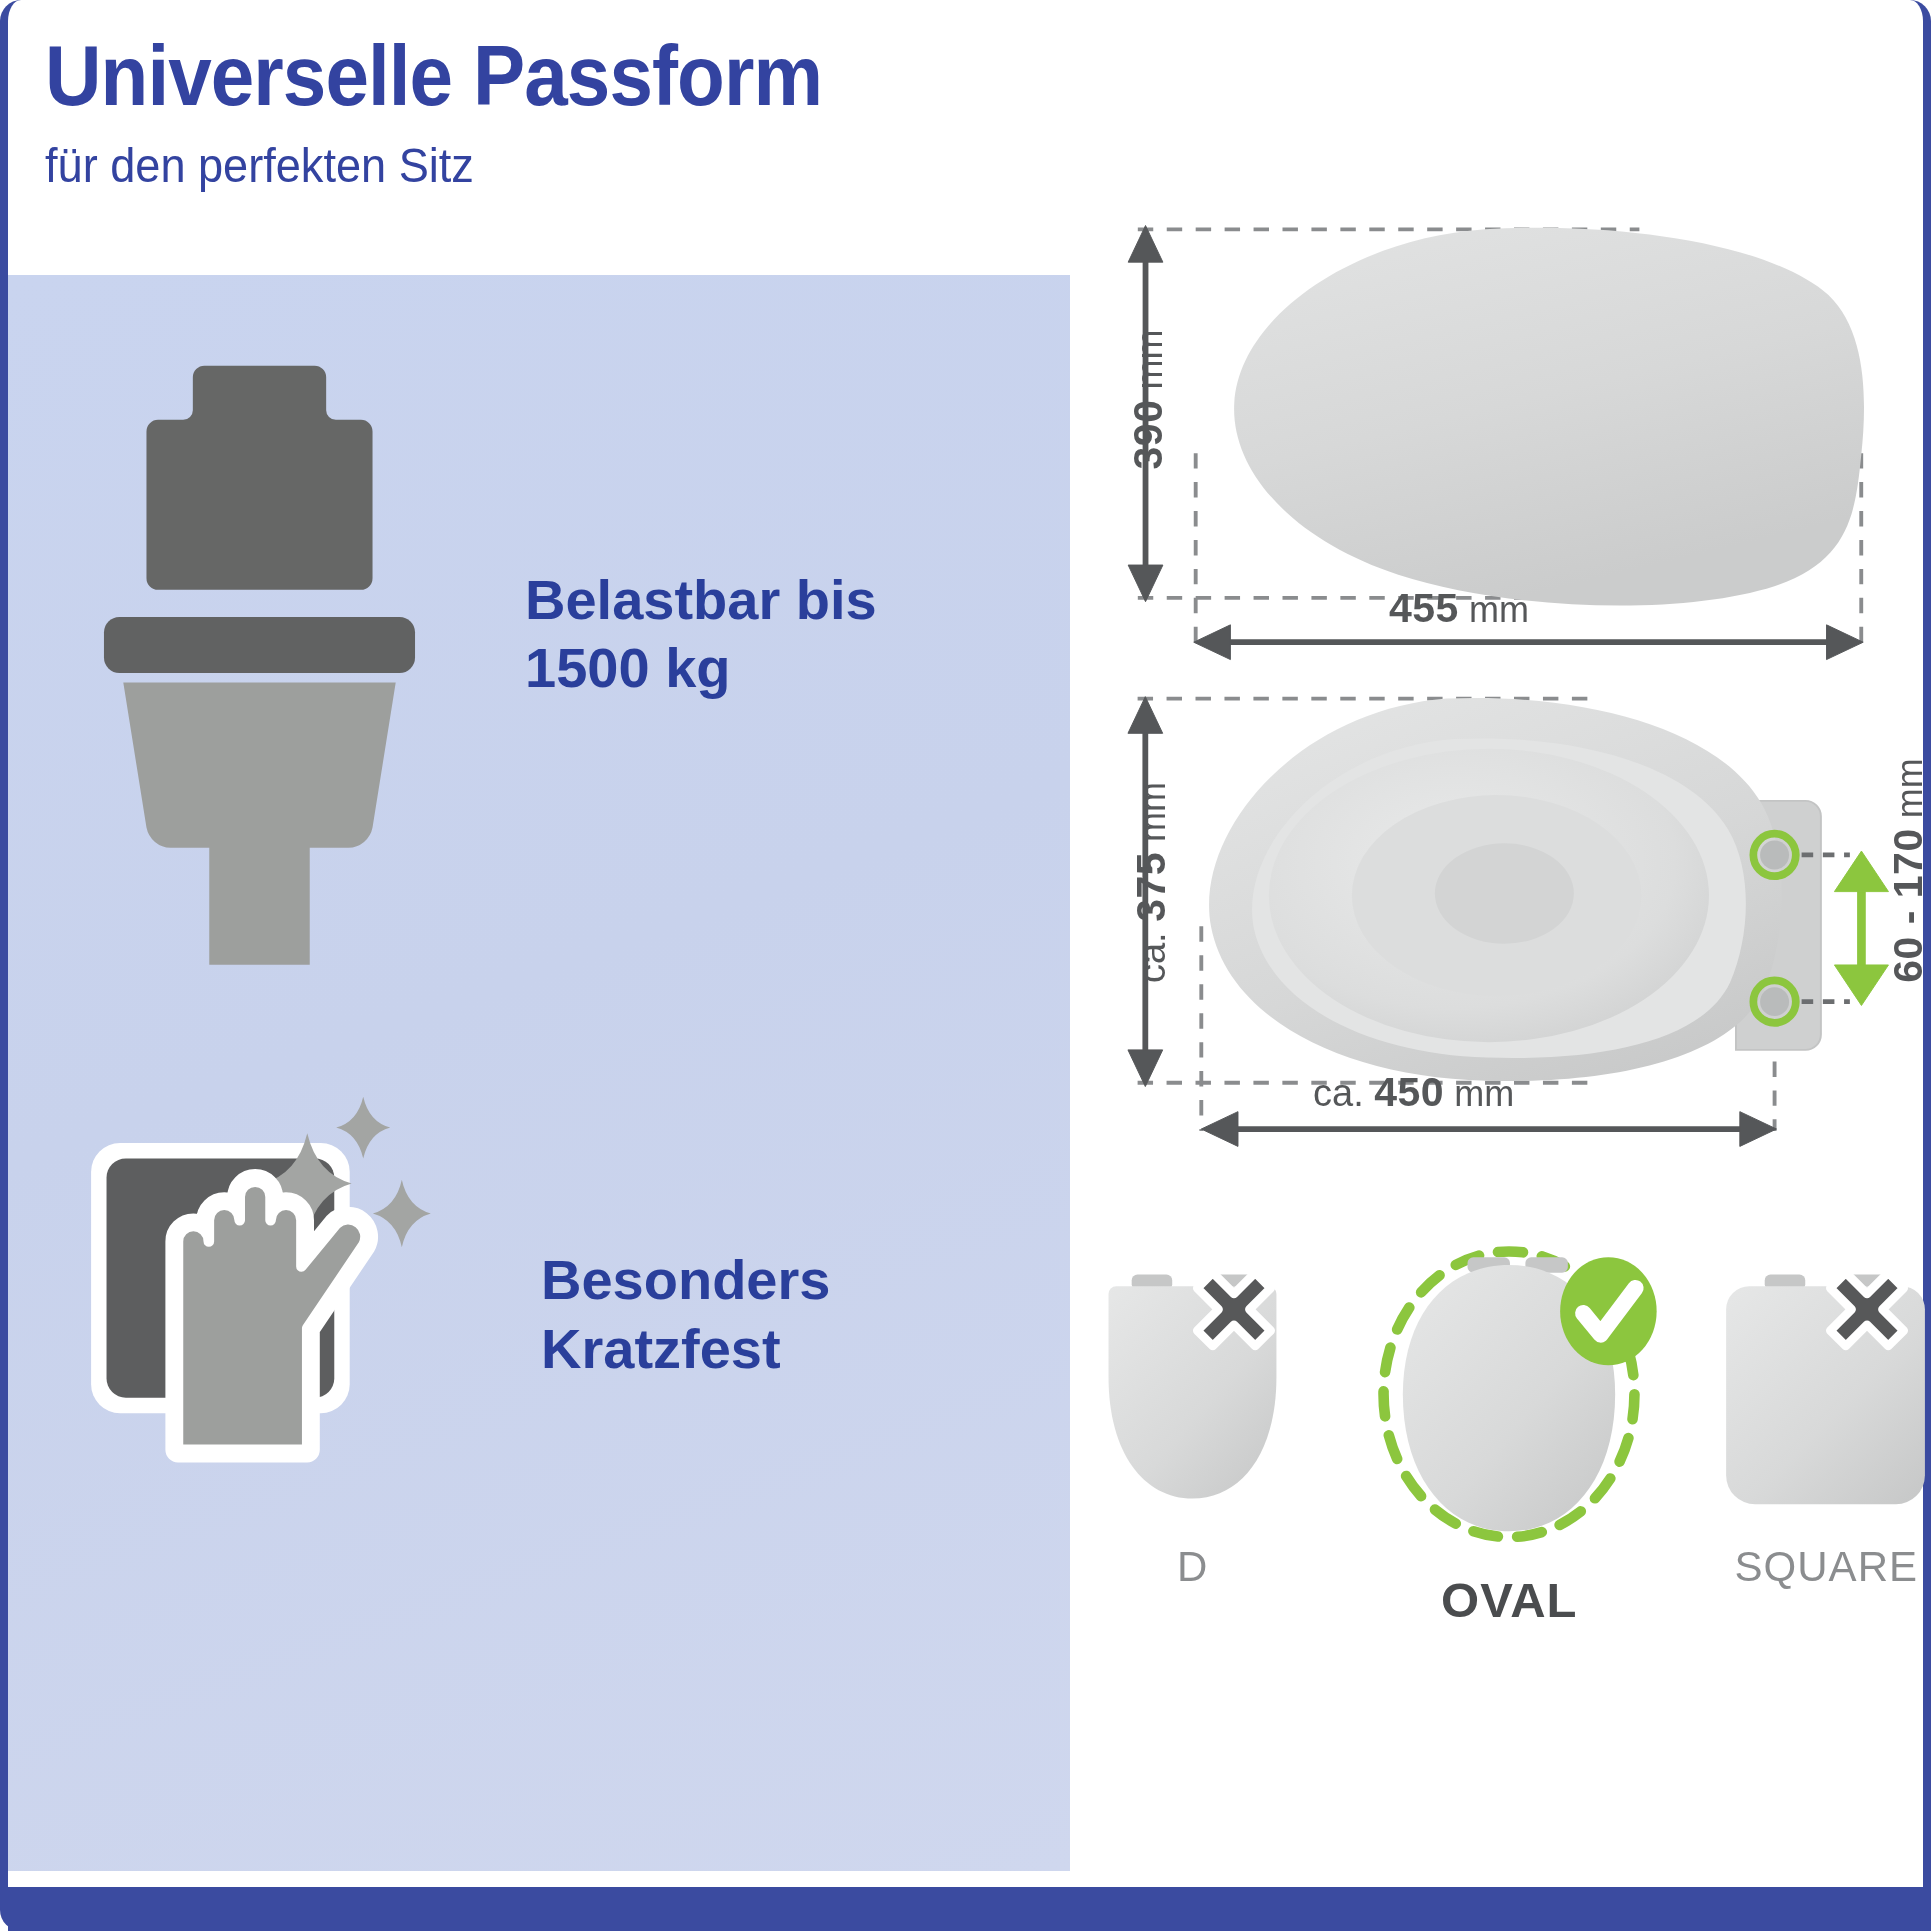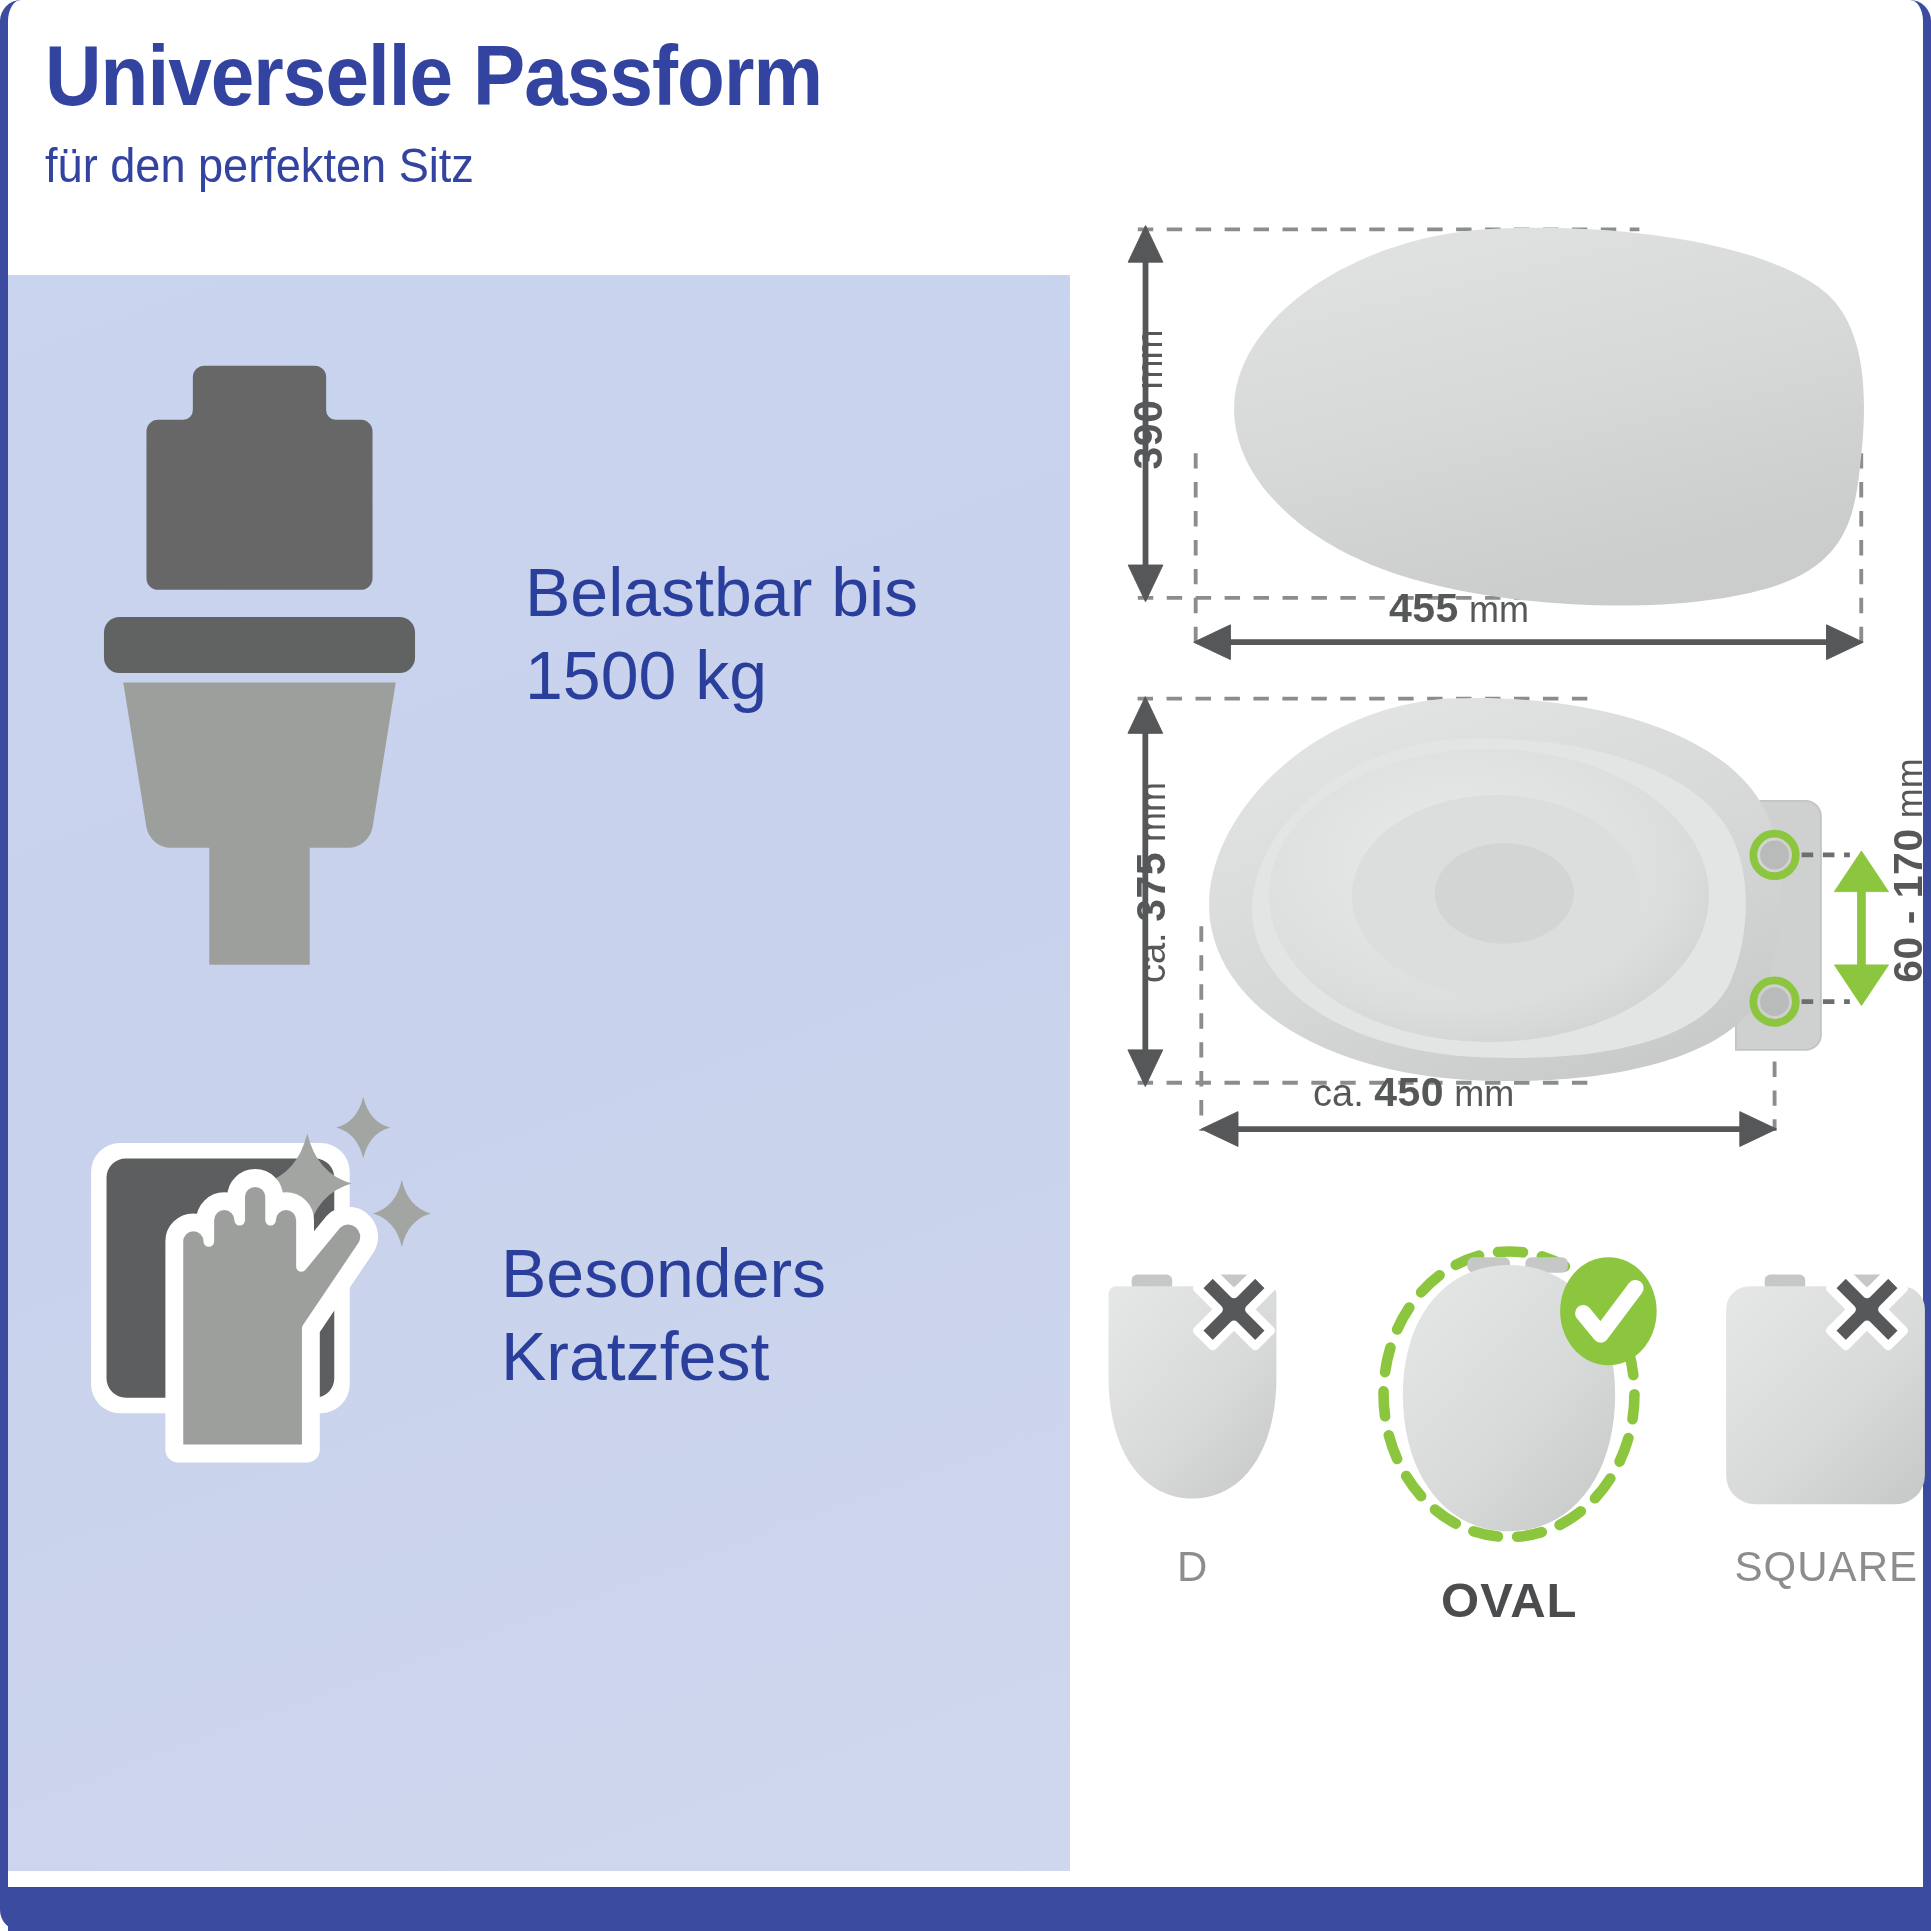--- a/index.html
+++ b/index.html
@@ -45,25 +45,25 @@
   #left-panel {
     position:absolute; left:0px; top:275px; width:1062px; height:1596px;
     background:linear-gradient(160deg,#c9d4ef 0%,#c8d2ec 45%,#cfd7ee 100%);
   }
   .feature-row { position:absolute; display:flex; align-items:center; }
   #feature-load { left:92px; top:68px; width:927px; height:541px; }
   #feature-scratch { left:77px; top:763px; width:956px; height:483px; }
 
   .feature-icon { position:relative; flex:0 0 auto; }
   .feature-text {
-    font-size:68px; color:#2a3f9b; line-height:1.22;
-    font-weight:normal; white-space:pre-line;
+    font-size:56px; color:#2a3f9b; line-height:1.22;
+    font-weight:bold; white-space:pre-line;
   }
   #feature-load .feature-text { margin-left:106px; margin-top:41px; }
-  #feature-scratch .feature-text { margin-left:68px; margin-top:70px; }
+  #feature-scratch .feature-text { margin-left:108px; margin-top:70px; }
 
   
   #right-col { position:absolute; left:1062px; top:193px; width:859px; height:1680px; }
   .diagram { position:absolute; }
   #diagram-lid   { left:29px; top:19.3px;   width:830px; height:463px; }
   #diagram-seat  { left:29px; top:492px;  width:830px; height:502px; }
   #diagram-shapes{ left:19.3px; top:1043px; width:840px; height:463px; }
 
   
   .dim-label {

